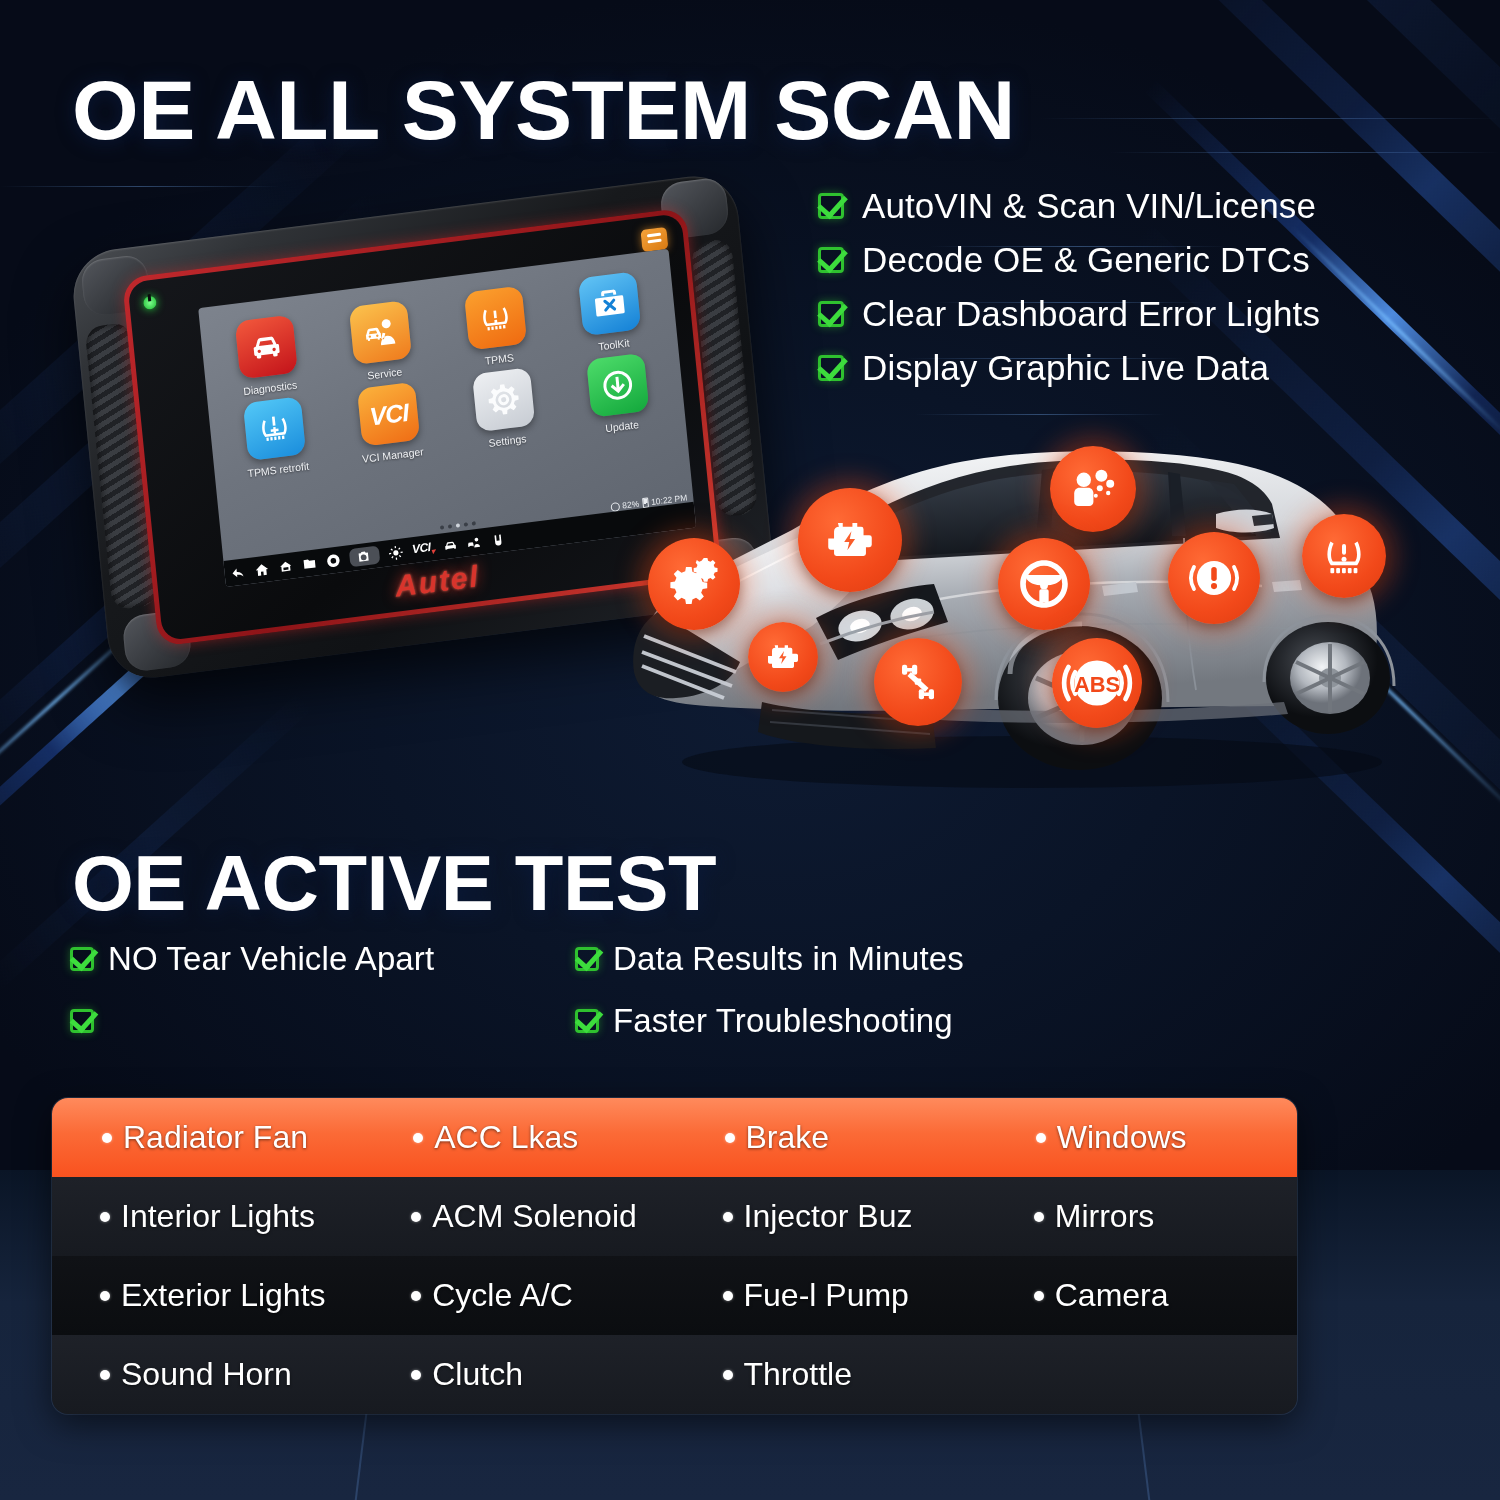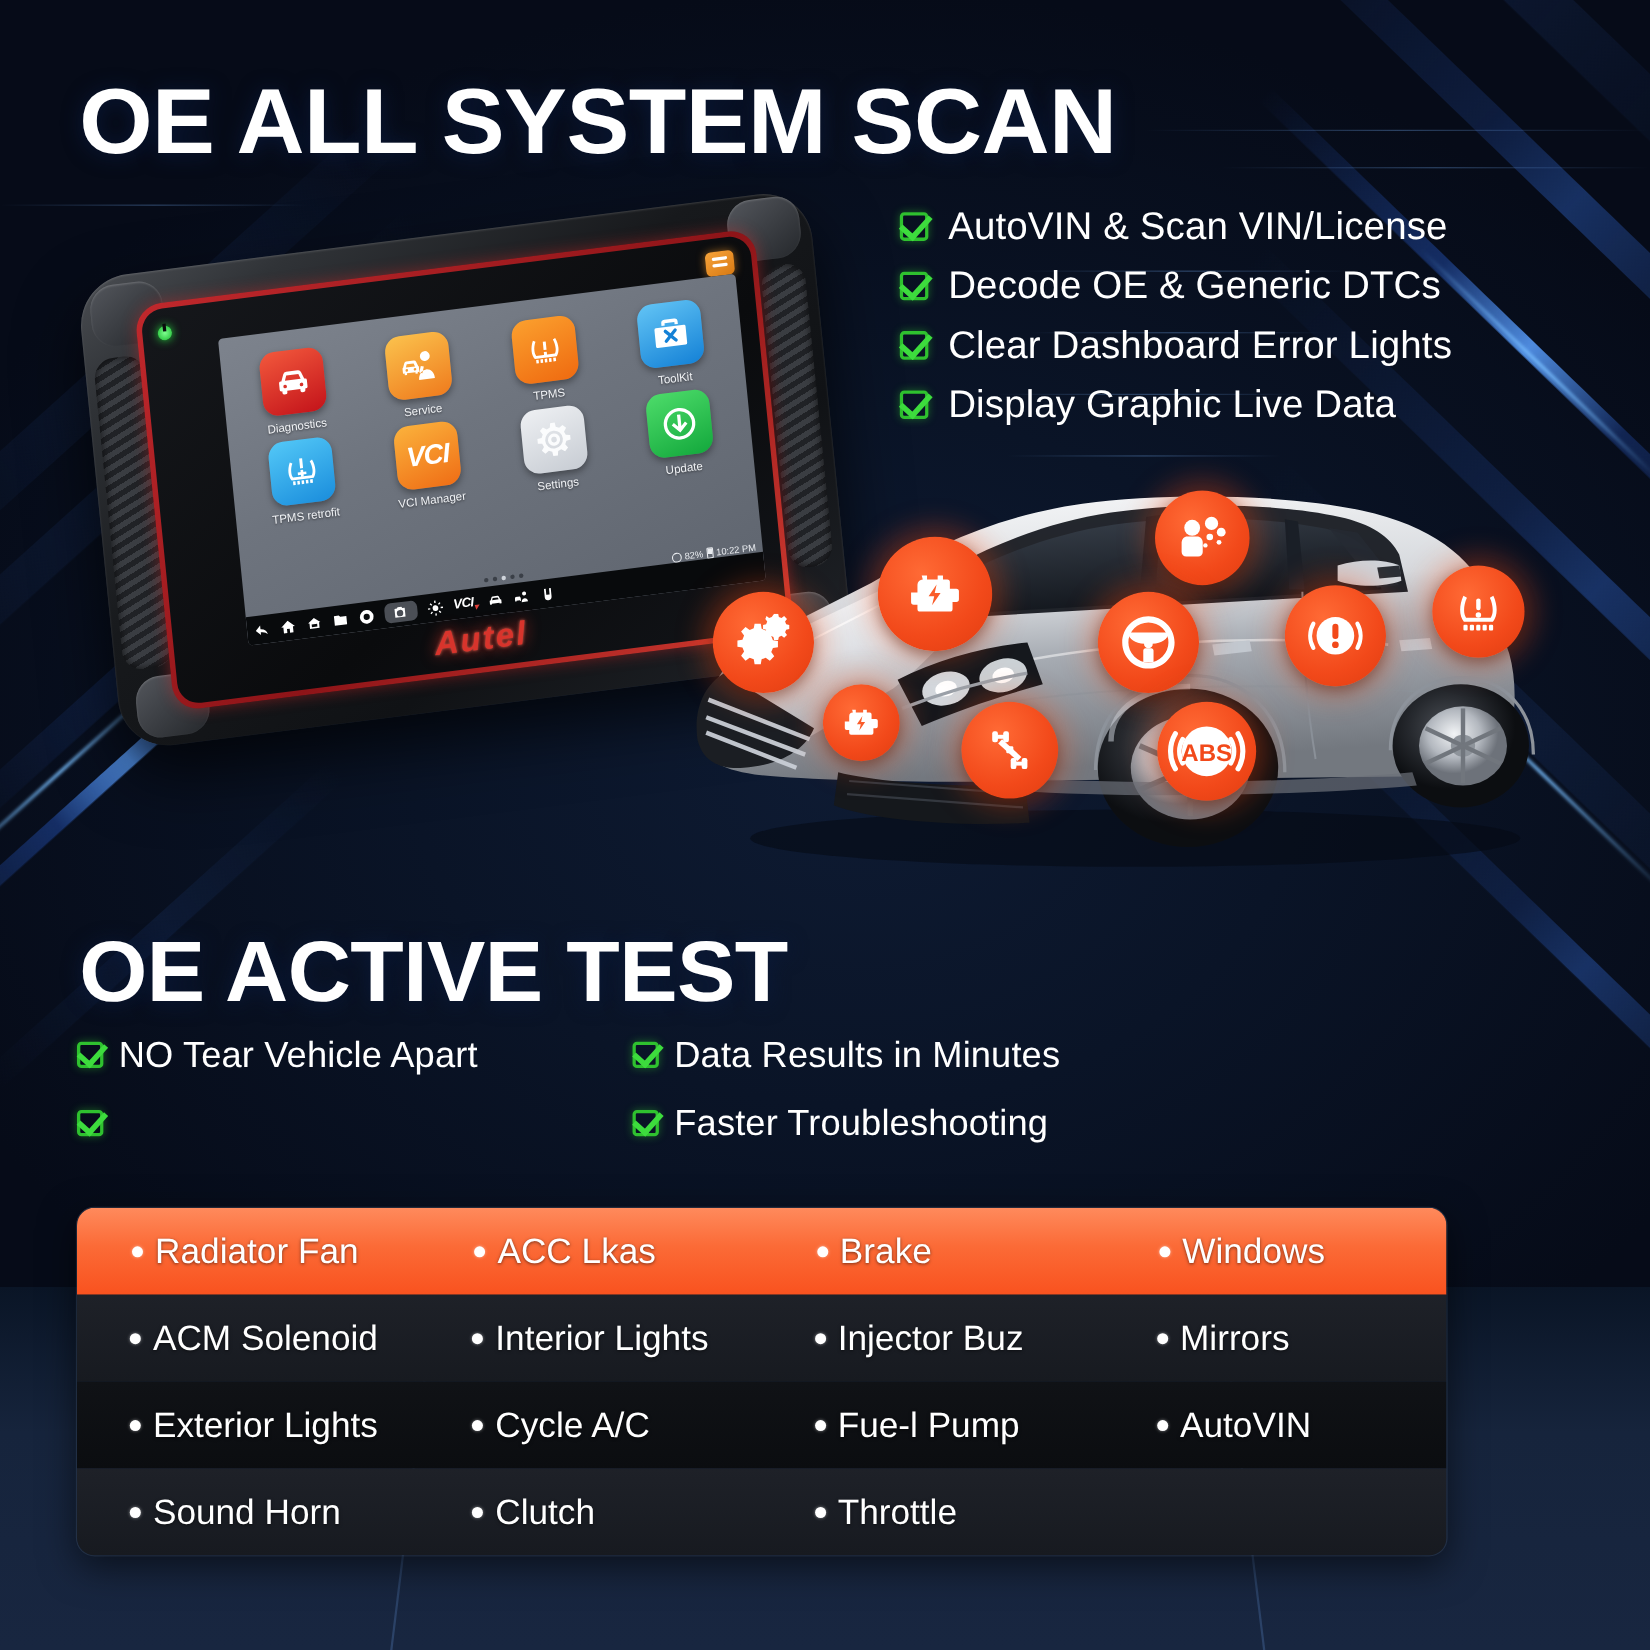--- a/index.html
+++ b/index.html
@@ -231,21 +231,21 @@
   .badge {
     position:absolute; border-radius:50%;
     background:radial-gradient(circle at 38% 32%,#ff6a35,#f2491a 60%,#e03c10);
     box-shadow:0 0 26px 8px rgba(245,80,25,.38), 0 4px 12px rgba(0,0,0,.4);
     display:flex; align-items:center; justify-content:center;
   }
   .badge svg { fill:#fff; }
 
   
   #feature-table {
-    position:absolute; left:70px; top:1098px; width:1245px;
+    position:absolute; left:52px; top:1098px; width:1245px;
     border-radius:16px; overflow:hidden;
     box-shadow:0 10px 34px rgba(0,0,0,.55), 0 0 0 1px rgba(120,150,195,.25);
   }
   .trow { display:grid; grid-template-columns:repeat(4,1fr); height:79px; align-items:center; }
   .trow.head {
     background:linear-gradient(180deg,#ff8a5c 0%,#fb6a36 45%,#f9521f 100%);
   }
   .trow.d { background:linear-gradient(180deg,#1e2128,#171a20); }
   .trow.e { background:linear-gradient(180deg,#101216,#0b0d10); }
   .tcell {
@@ -712,28 +712,28 @@
       </div>
     <div class="tcell">
         <i class="bullet"></i>
         <span>Windows</span>
       </div>
   </div>
 
   <div class="trow d">
     <div class="tcell">
         <i class="bullet"></i>
+        <span>Interior Lights</span>
+      </div>
+    <div class="tcell">
+        <i class="bullet"></i>
         <span>ACM Solenoid</span>
       </div>
     <div class="tcell">
         <i class="bullet"></i>
-        <span>Interior Lights</span>
-      </div>
-    <div class="tcell">
-        <i class="bullet"></i>
         <span>Injector Buz</span>
       </div>
     <div class="tcell">
         <i class="bullet"></i>
         <span>Mirrors</span>
       </div>
   </div>
 
   <div class="trow e">
     <div class="tcell">
@@ -743,21 +743,21 @@
     <div class="tcell">
         <i class="bullet"></i>
         <span>Cycle A/C</span>
       </div>
     <div class="tcell">
         <i class="bullet"></i>
         <span>Fue-l Pump</span>
       </div>
     <div class="tcell">
         <i class="bullet"></i>
-        <span>AutoVIN</span>
+        <span>Camera</span>
       </div>
   </div>
 
   <div class="trow d">
     <div class="tcell">
         <i class="bullet"></i>
         <span>Sound Horn</span>
       </div>
     <div class="tcell">
         <i class="bullet"></i>

